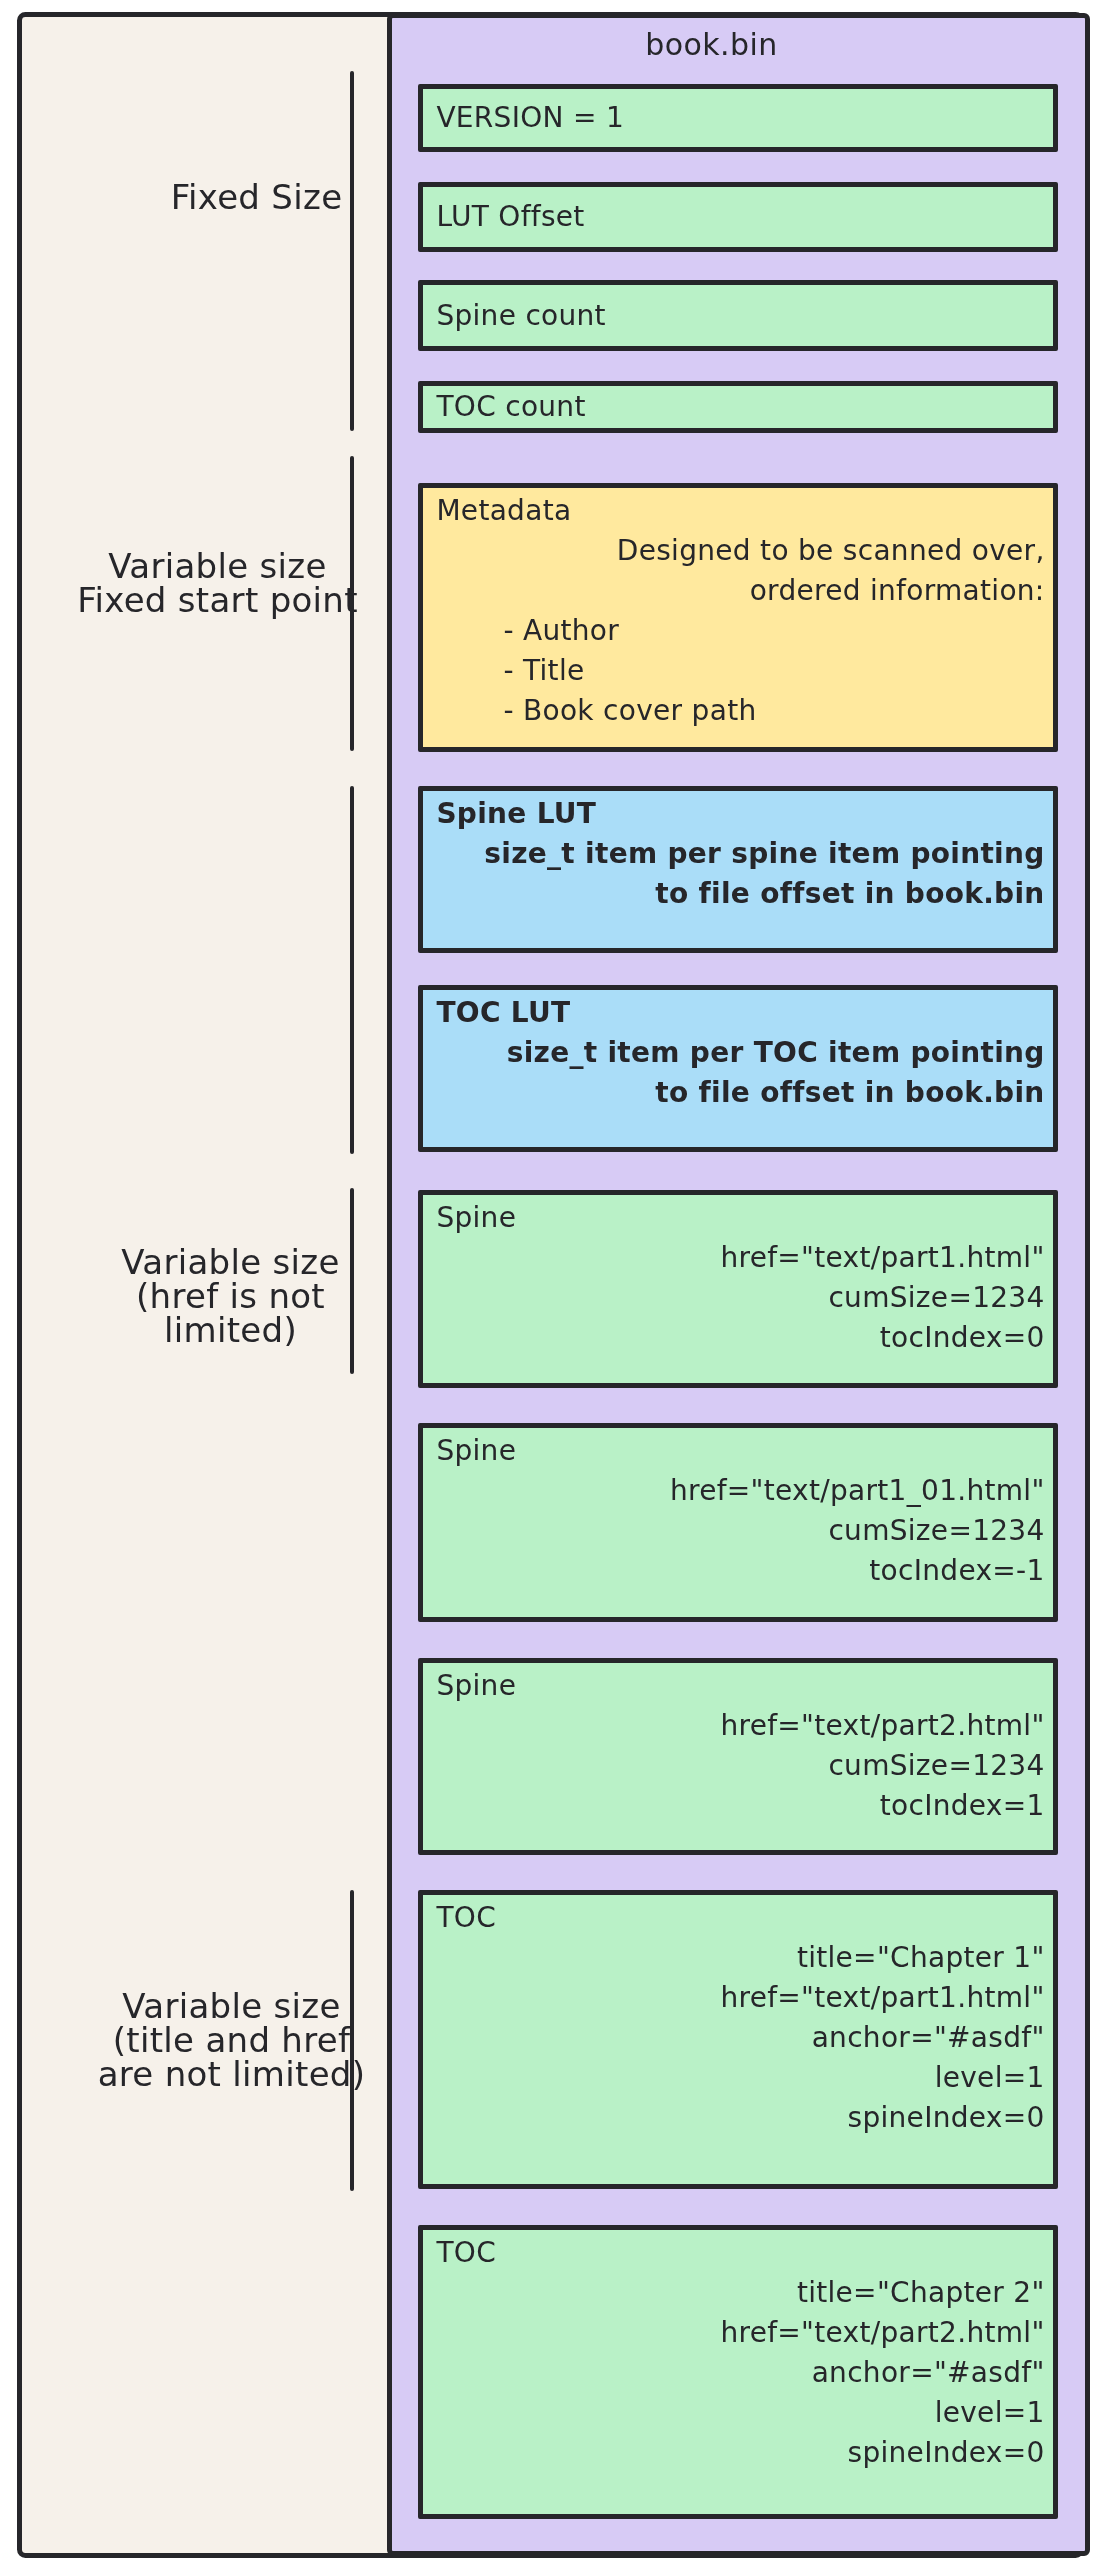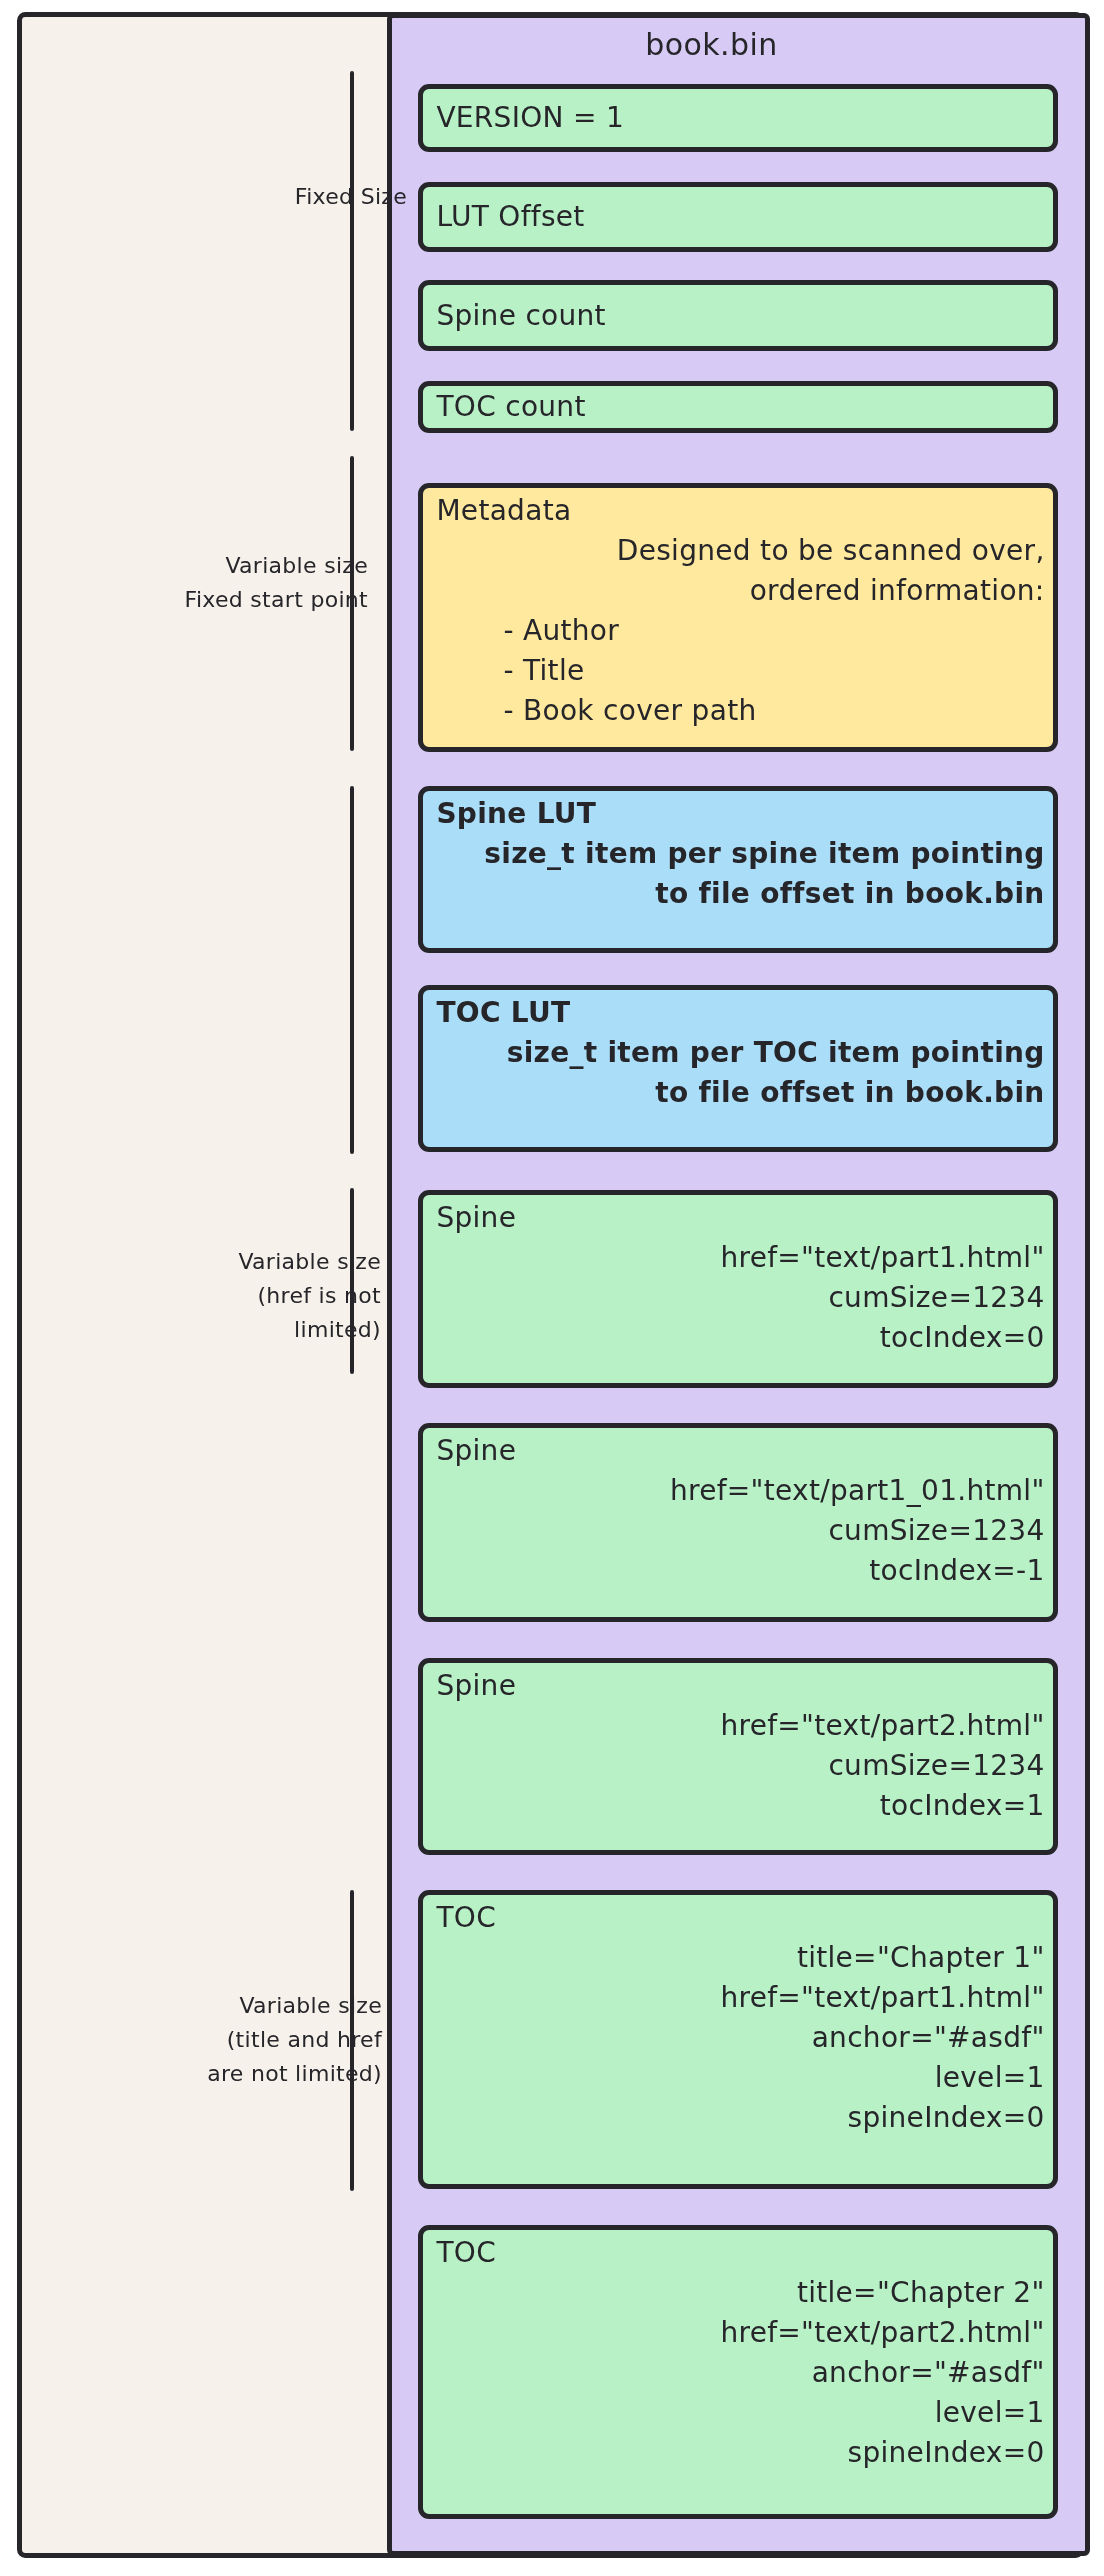--- a/index.html
+++ b/index.html
@@ -45,21 +45,21 @@
     text-align:center;
     font-size:30px;
     font-weight:500;
     letter-spacing:0.4px;
   }
   
   .fbox{
     position:absolute;
     left:418px;width:640px;
     border:5px solid var(--ink);
-    border-radius:11px;
+    border-radius:2px;
     font-size:28px;
     line-height:40px;
     padding:3.3px 8.4px 0 13.4px;
     letter-spacing:0.3px;
   }
   .fbox.single{
     display:flex;align-items:center;
     padding-top:0;
   }
   .fbox.green{background:var(--green);}
@@ -77,22 +77,22 @@
   .b10{top:1658px;height:197px;}
   .b11{top:1890px;height:299px;}
   .b12{top:2225px;height:294px;}
   .line{white-space:pre;}
   .in1{padding-left:38px;text-align:right;}
   .in2{padding-left:67px;}
   
   .side-label{
     position:absolute;
     width:301px;
-    text-align:right;
-    font-size:22px;
+    text-align:center;
+    font-size:34px;
     line-height:34px;
     letter-spacing:0.3px;
   }
   .l1{left:106px;top:180px;}
   .l2{left:67px;top:549px;}
   .l3{left:42px;top:918px;}
   .l4{left:80px;top:1245px;}
   .l5{left:81px;top:1989px;}
   
   .bracket{

